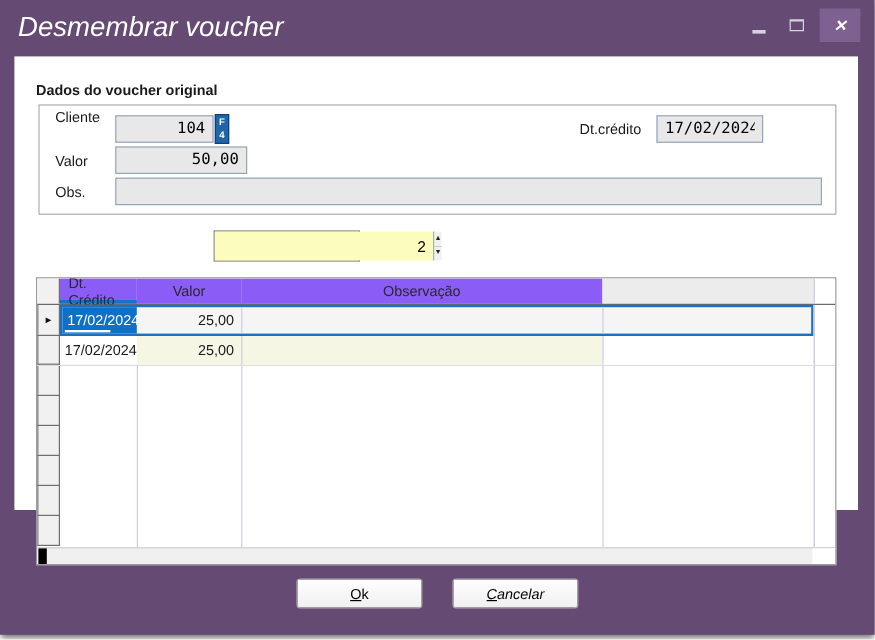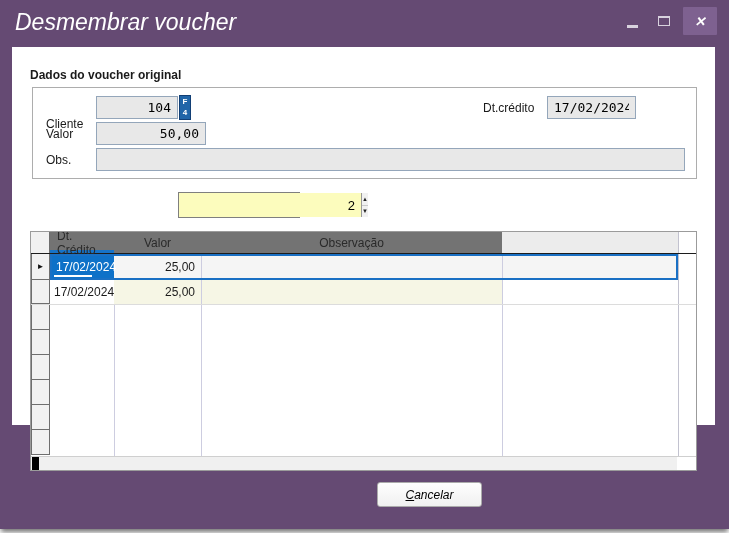--- a/index.html
+++ b/index.html
@@ -47,21 +47,21 @@
   .spin-arrows div:last-child { border-bottom: 0; }
   .pushbtn { background: linear-gradient(#fefefe, #f0f0f0); border: 1px solid #ababab;
     border-radius: 3px; font-size: 12px; color: #000; cursor: pointer;
     font-family: "Liberation Sans", sans-serif; }
   .btn-carregar { position: absolute; left: 313px; top: 147px; width: 76px; height: 24px; }
   
   .grid { position: absolute; left: 18px; top: 184px; width: 667px; height: 240px;
     border: 1px solid #9b9b9b; overflow: hidden; background: #fff; }
   .g-row { display: flex; width: 100%; }
   .g-header { height: 22px; border-bottom: 1px solid #1c1c1c; }
-  .hc { display: flex; align-items: center; font-size: 12px; color: #2a2a2a; background: #737373; }
+  .hc { display: flex; align-items: center; font-size: 12px; color: #2a2a2a; background: #8b5cf6; }
   .hc-sel { width: 19px; background: #f1f1f1; border-right: 1px solid #6e6e6e; }
   .hc-dt { width: 64px; padding-left: 7px; box-shadow: inset 0 -3px 0 #1773c8; }
   .hc-val { width: 87px; justify-content: center; }
   .hc-obs { width: 301px; justify-content: center; }
   .hc-last { width: 176px; background: #ececec; }
   .hc-gutter { flex: 1; background: #fff; border-left: 1px solid #c2c2cf; }
   .selcell { width: 19px; background: #f1f1f1; border: 1px solid #6e6e6e; border-top: 0;
     display: flex; align-items: center; justify-content: center; font-size: 8px; color: #111; }
   .rowsel-wrap { height: 26px; }
   .data-wrap { width: 628px; display: flex; }
@@ -112,21 +112,21 @@
     <div class="winbtn btn-close">
       <span class="glyph-close">✕</span>
     </div>
   </div>
 
   <div class="client">
 
     <div class="group-title">Dados do voucher original</div>
 
     <div class="groupbox">
-      <div class="lbl" style="left:13px; top:29px;">Cliente</div>
+      <div class="lbl" style="left:13px; top:3px;">Cliente</div>
       <input class="field f-right" style="left: 63px; top: 8px; width: 82px;" readonly="" value="104">
       <button class="f4btn" style="left:146px; top:7px;">
           <span>F</span>
           <span>4</span>
         </button>
       <div class="lbl" style="left:450px; top:13px;">Dt.crédito</div>
       <input class="field" style="left: 514px; top: 8px; width: 89px;" readonly="" value="17/02/2024">
       <div class="lbl" style="left:13px; top:39px;">Valor</div>
       <input class="field f-right" style="left: 63px; top: 34px; width: 110px;" readonly="" value="50,00">
       <div class="lbl" style="left:13px; top:65px;">Obs.</div>
@@ -190,16 +190,17 @@
           <div class="ec ec-gutter"></div>
         </div>
       </div>
 
       <div class="hscroll">
         <div class="hthumb"></div>
         <div class="hcorner"></div>
       </div>
     </div>
 
+    <button class="pushbtn btn-ok"><span class="accel">O</span><span>k</span></button>
     <button class="pushbtn btn-cancel"><span class="accel">C</span><span>ancelar</span></button>
 
   </div>
 </div>
 
 </body></html>

